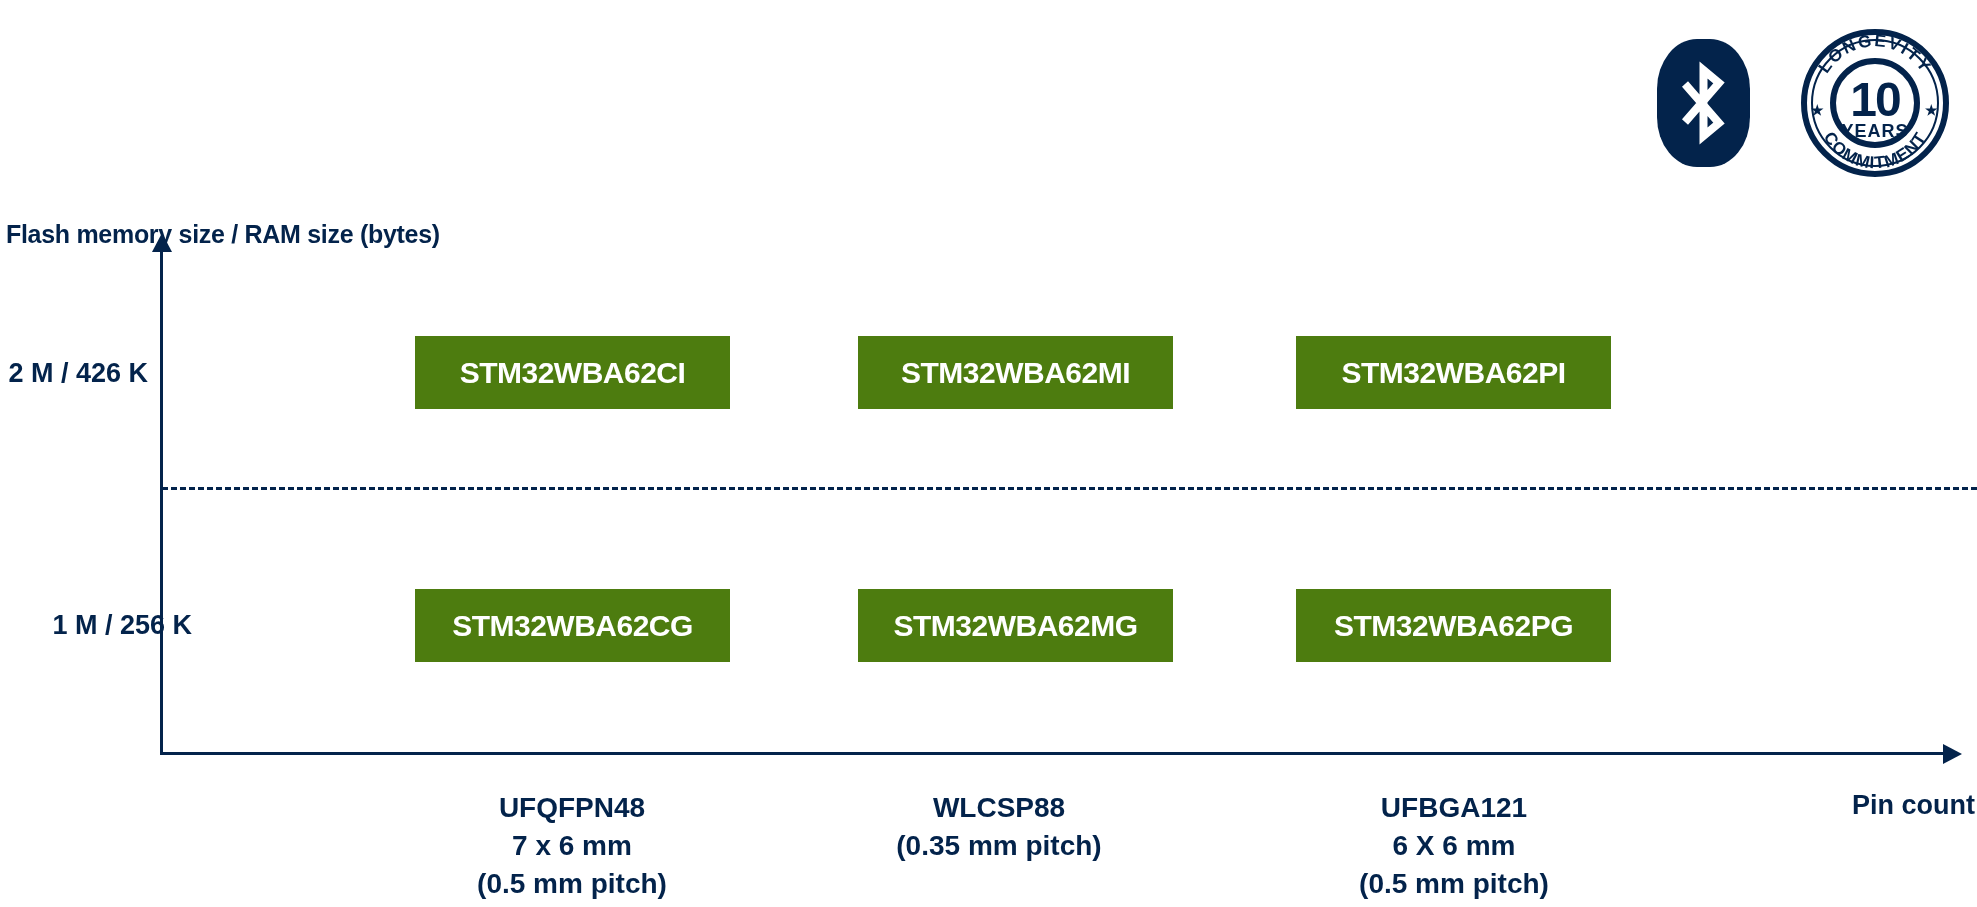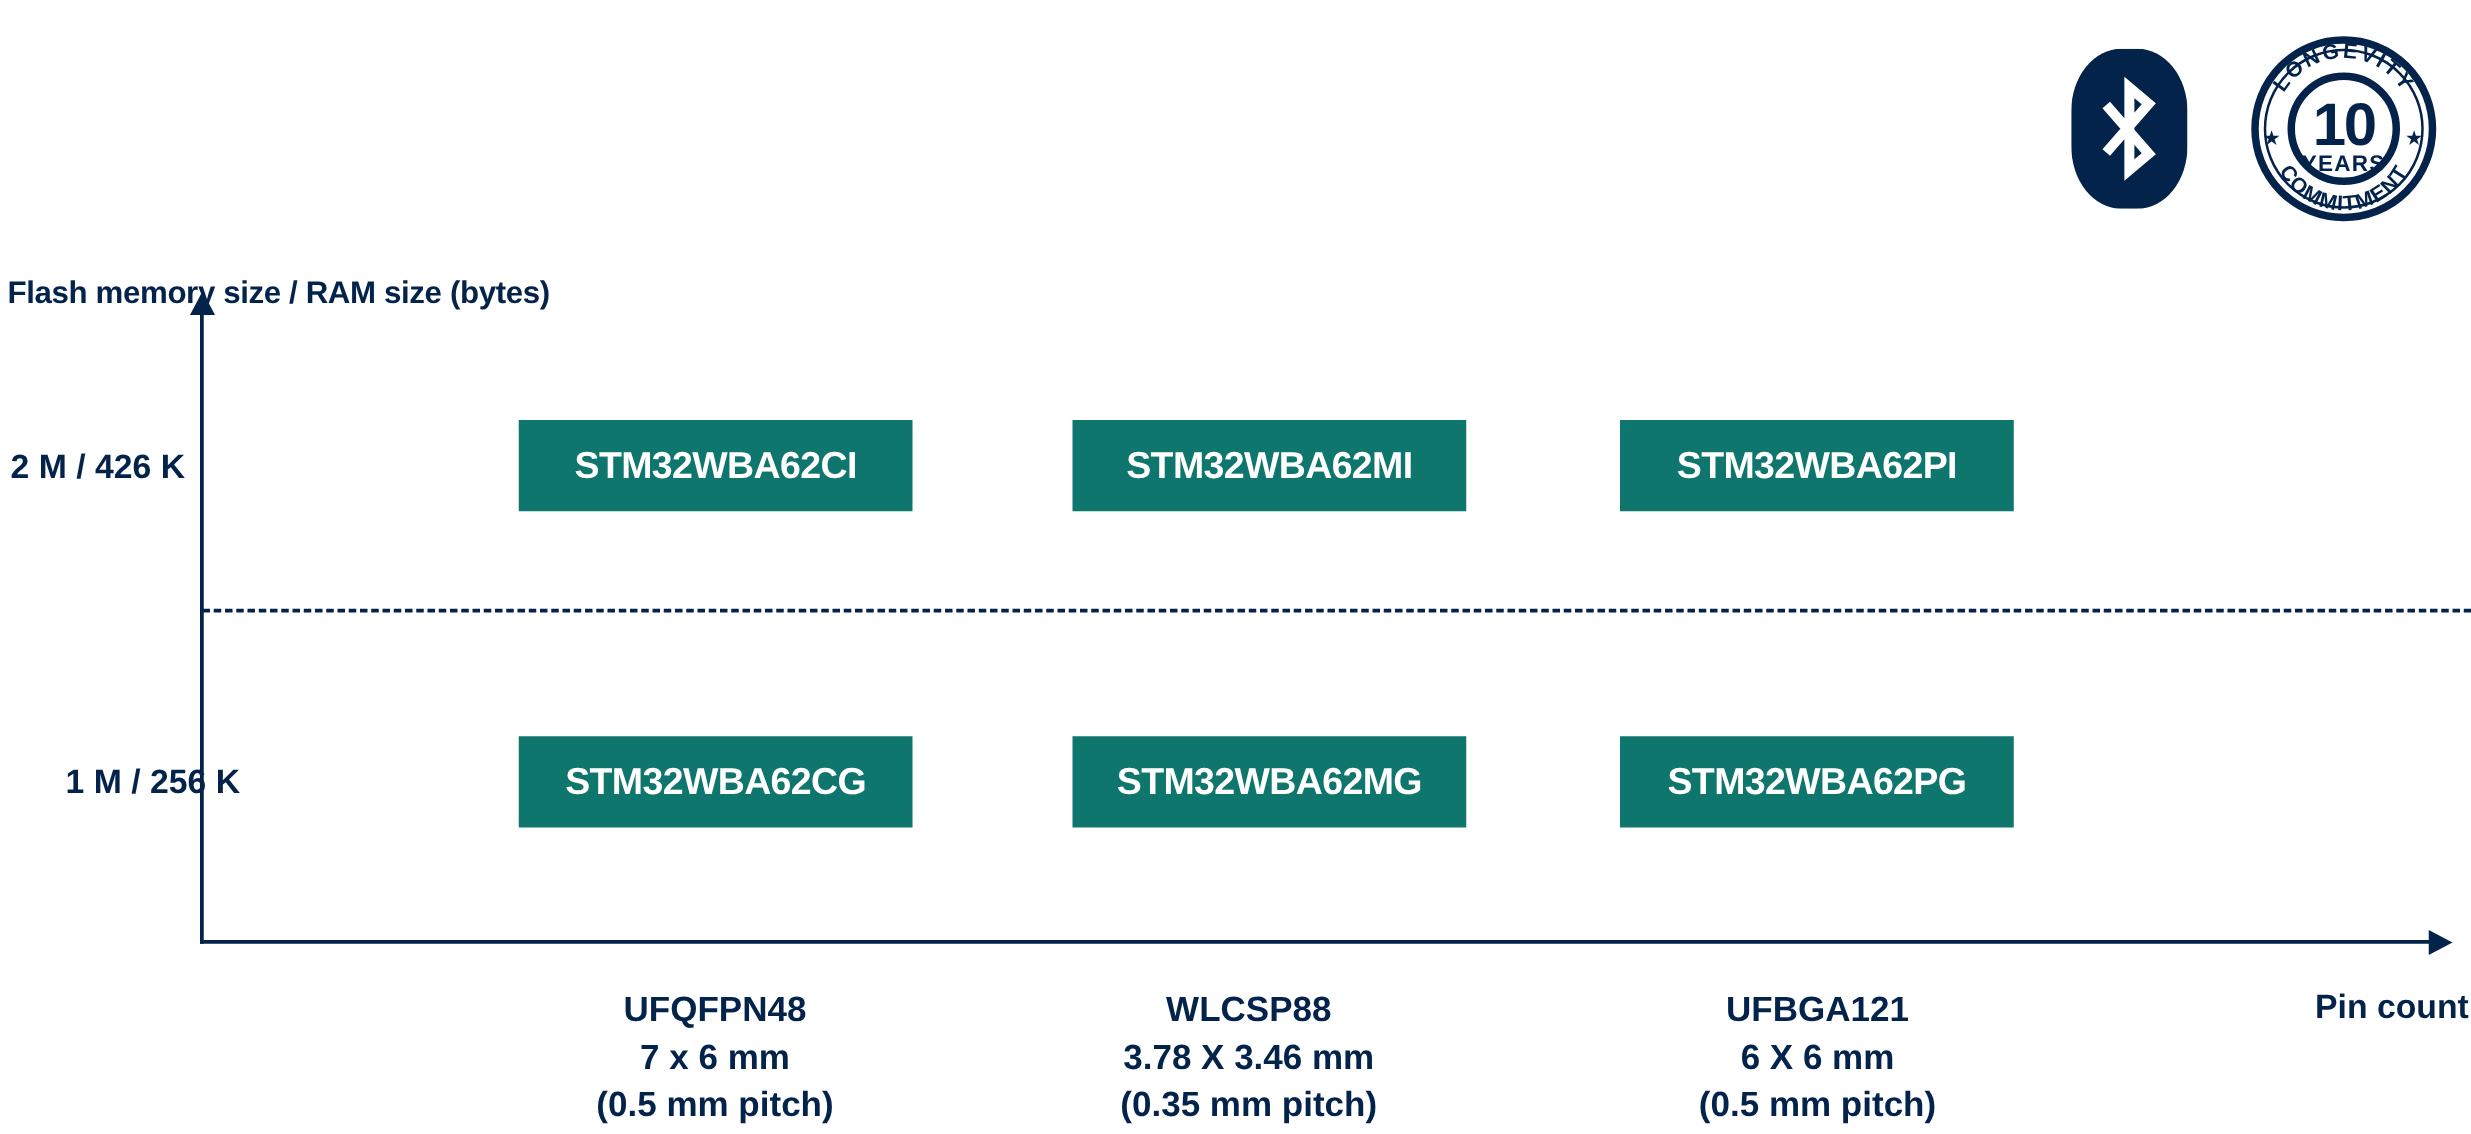--- a/index.html
+++ b/index.html
@@ -77,21 +77,21 @@
     font-weight: bold;
     white-space: nowrap;
   }
   .ylab-1 { top: 358px; }
   .ylab-2 { top: 610px; padding-left: 44px; }
 
   
   .part {
     position: absolute;
     width: 315px; height: 73px;
-    background: #0f766e;
+    background: #4d7c0f;
     color: #ffffff;
     font-size: 30px;
     font-weight: bold;
     letter-spacing: -0.5px;
     display: flex;
     align-items: center;
     justify-content: center;
     white-space: nowrap;
   }
   .r1 { top: 336px; }
@@ -185,21 +185,20 @@
   <div class="part r2 c2">STM32WBA62MG</div>
   <div class="part r2 c3">STM32WBA62PG</div>
 
   <div class="pkg pkg-1">
     <div>UFQFPN48</div>
     <div>7 x 6 mm</div>
     <div>(0.5 mm pitch)</div>
   </div>
   <div class="pkg pkg-2">
     <div>WLCSP88</div>
-    <div>3.78 X 3.46 mm</div>
     <div>(0.35 mm pitch)</div>
   </div>
   <div class="pkg pkg-3">
     <div>UFBGA121</div>
     <div>6 X 6 mm</div>
     <div>(0.5 mm pitch)</div>
   </div>
 
   <div class="pin-count">Pin count</div>
 

